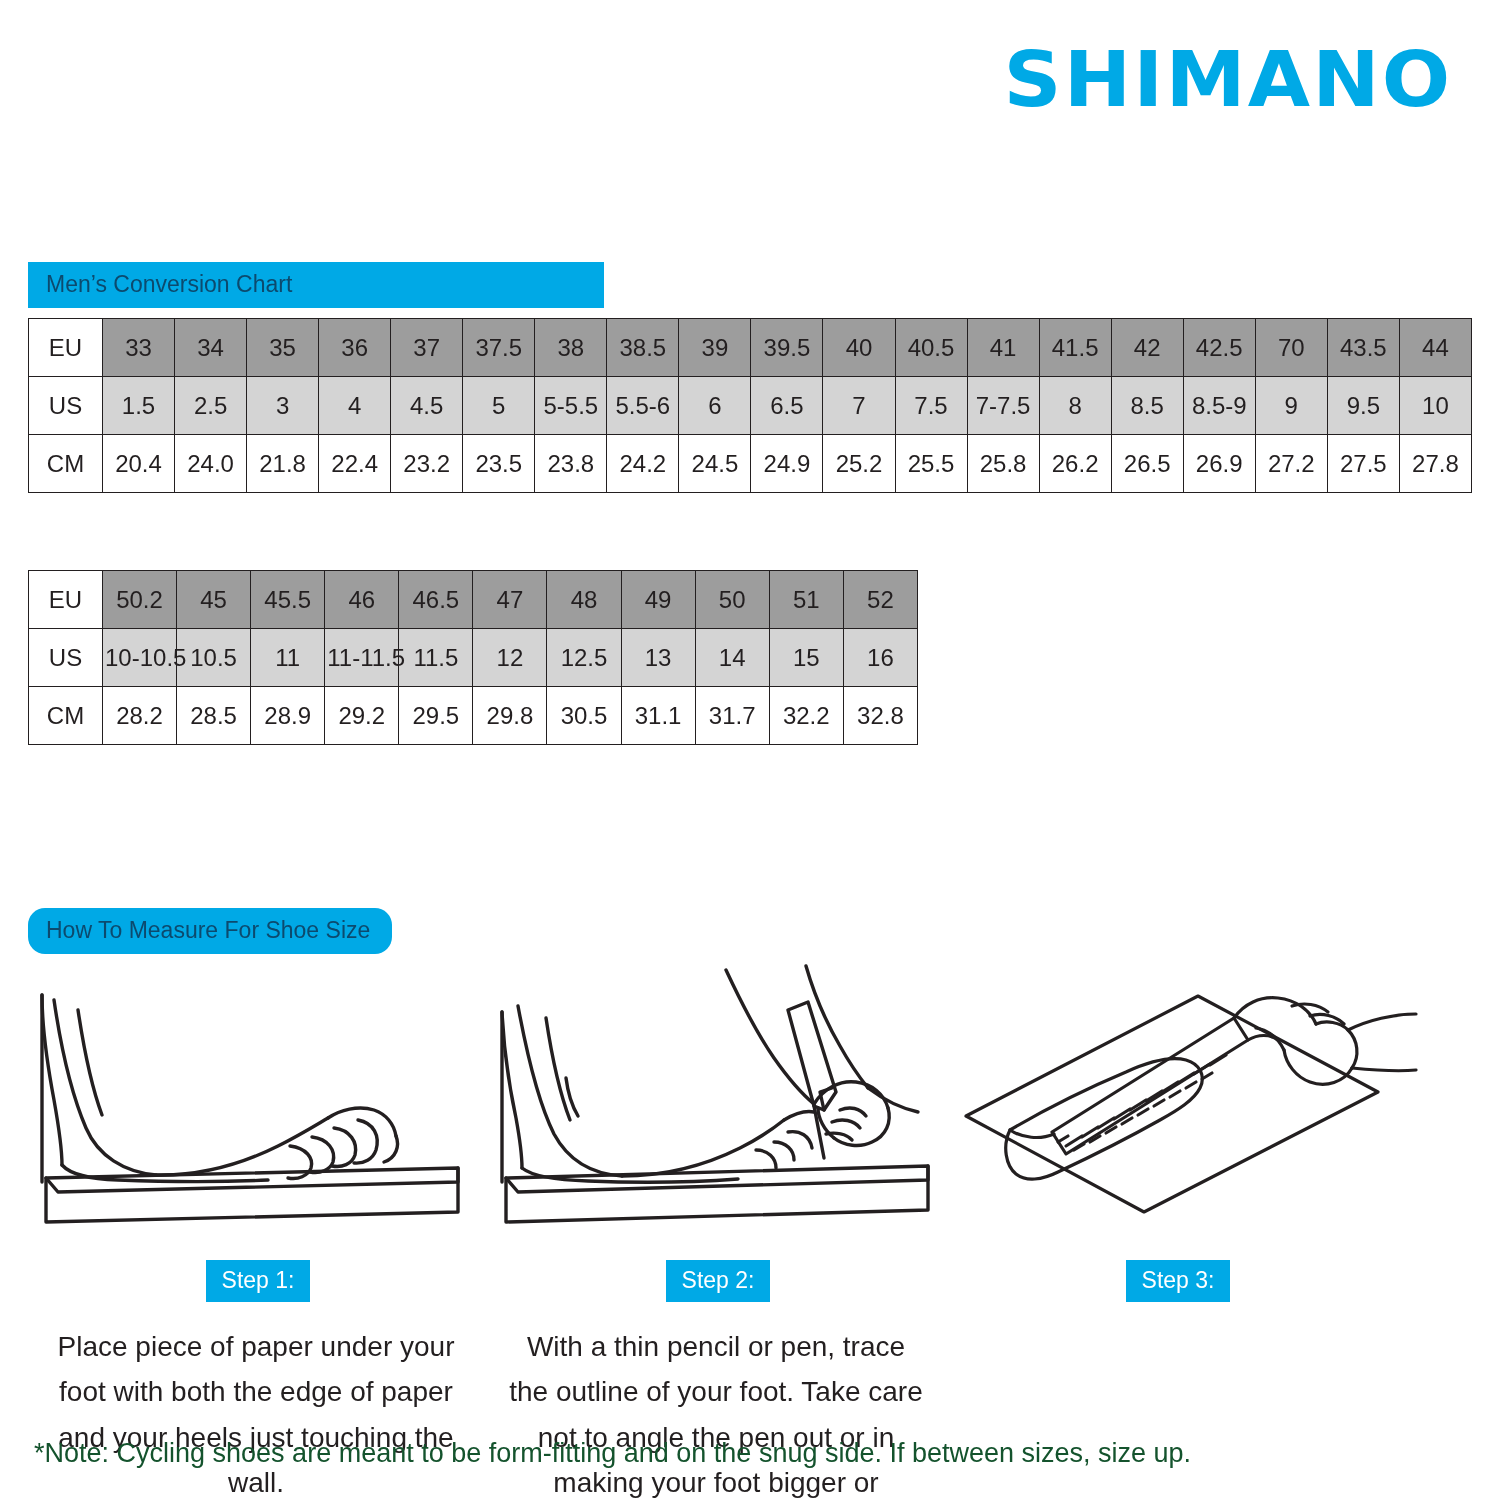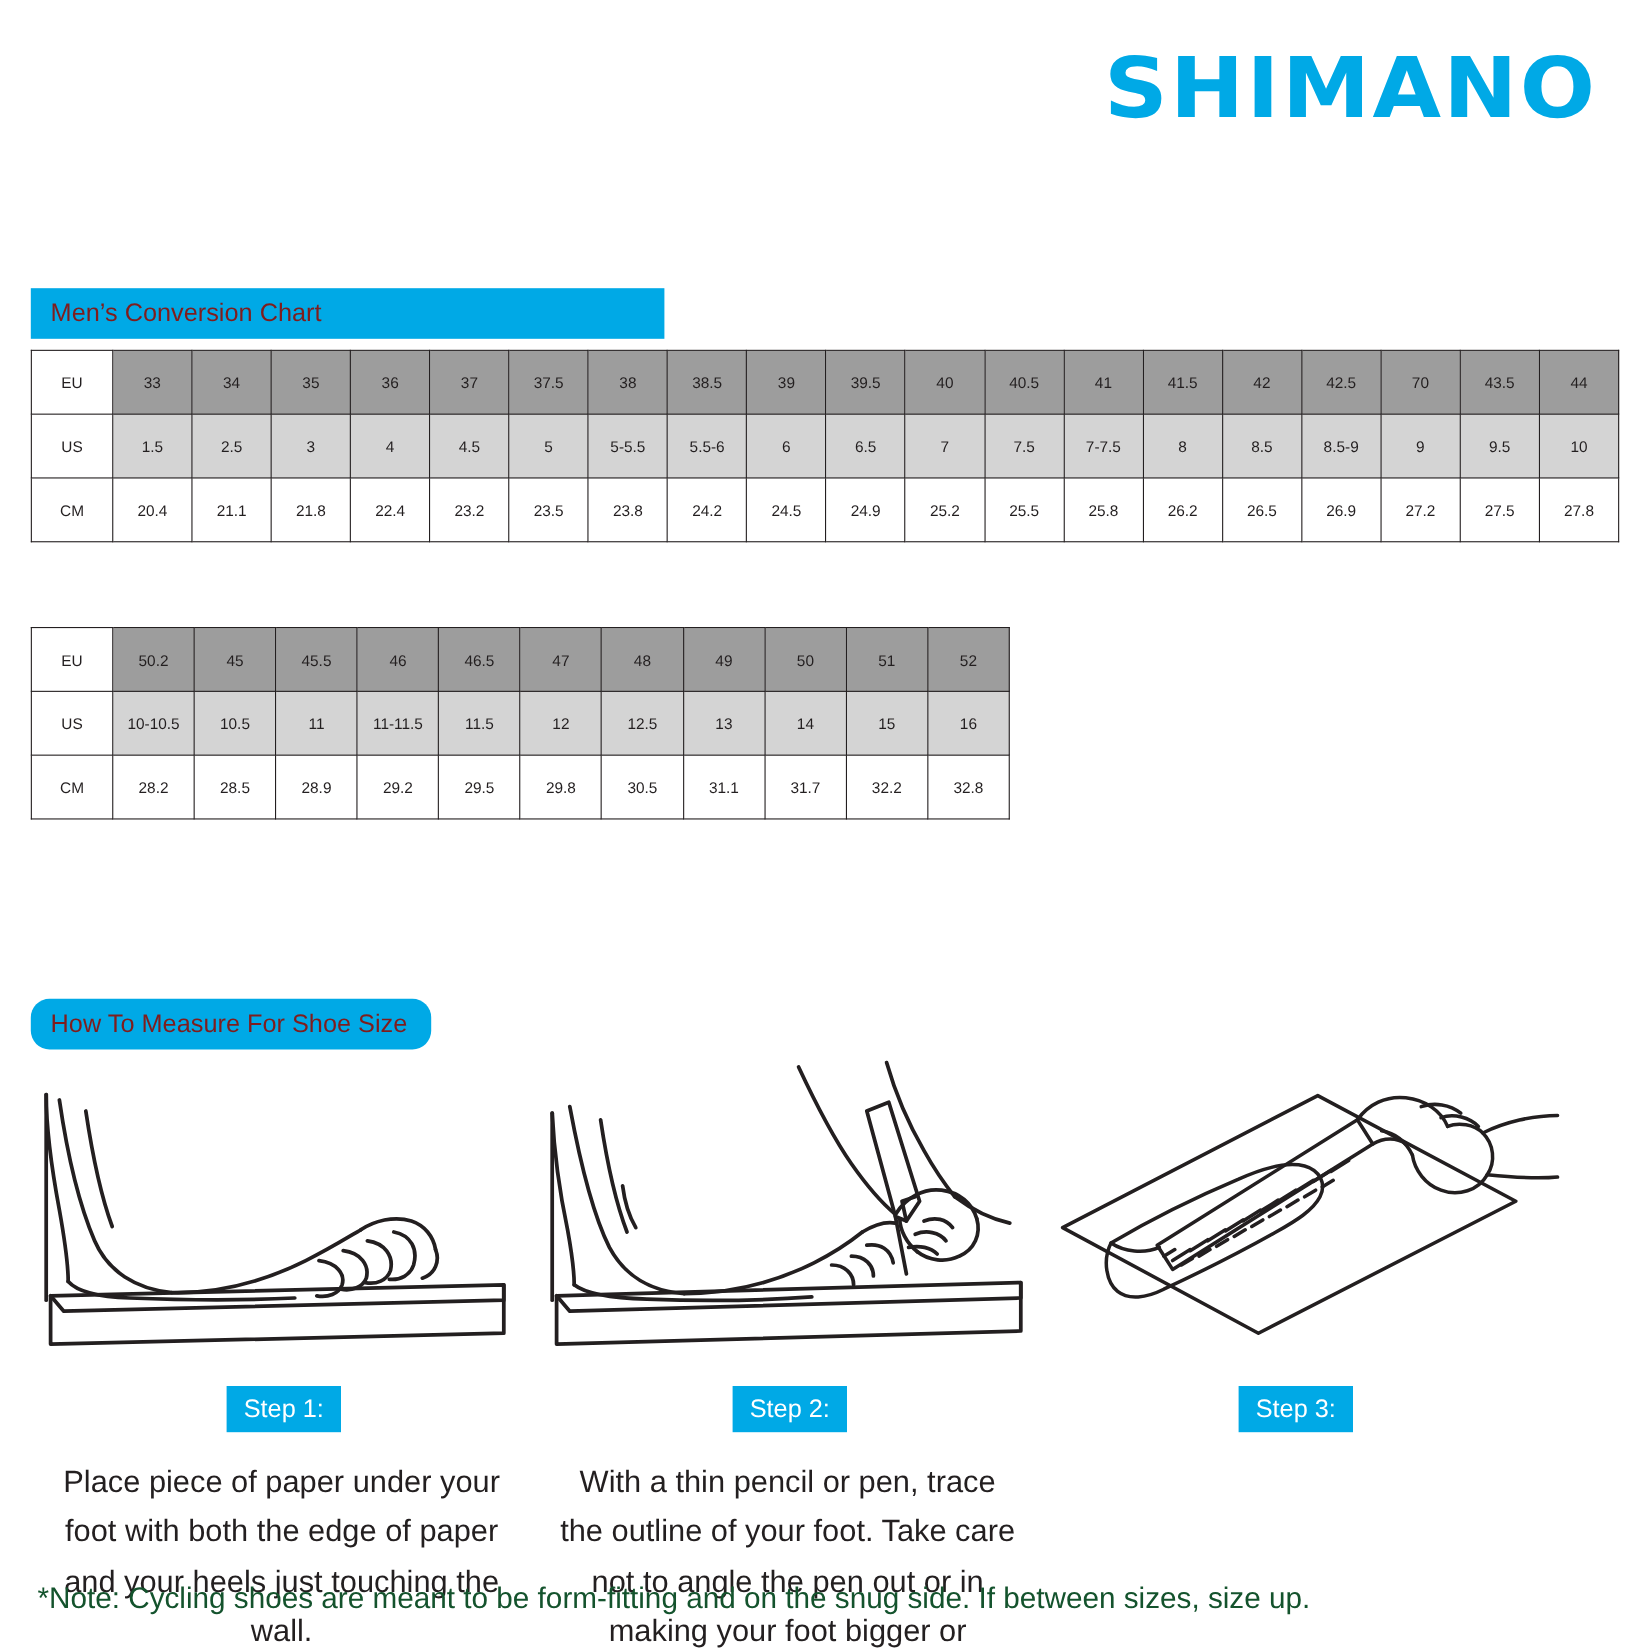--- a/index.html
+++ b/index.html
@@ -32,39 +32,39 @@
     letter-spacing: 2px;
     color: #00a9e6;
     line-height: 1;
     transform: scaleX(1.06);
     transform-origin: right center;
   }
 
   
   .tab {
     background: #00a9e6;
-    color: #7f1d1d;
+    color: #0c4a6e;
     font-size: 23px;
     padding: 11px 18px 12px 18px;
     display: inline-block;
     line-height: 1;
   }
   #mens-tab-wrap {
     position: absolute;
     left: 28px;
     top: 262px;
     width: 576px;
   }
   #mens-tab-wrap .tab { width: 100%; box-sizing: border-box; }
 
   
   .size-table {
     border-collapse: collapse;
     table-layout: fixed;
-    font-size: 14px;
+    font-size: 24px;
   }
   .size-table td {
     border: 1px solid #231f20;
     text-align: center;
     vertical-align: middle;
     height: 57px;
     padding: 0 2px;
     white-space: nowrap;
   }
   .row-eu td { background: #9d9d9d; }
@@ -215,21 +215,21 @@
             <td>8</td>
             <td>8.5</td>
             <td>8.5-9</td>
             <td>9</td>
             <td>9.5</td>
             <td>10</td>
           </tr>
         <tr class="row-cm">
           <td class="lbl">CM</td>
         <td>20.4</td>
-            <td>21.1</td>
+            <td>24.0</td>
             <td>21.8</td>
             <td>22.4</td>
             <td>23.2</td>
             <td>23.5</td>
             <td>23.8</td>
             <td>24.2</td>
             <td>24.5</td>
             <td>24.9</td>
             <td>25.2</td>
             <td>25.5</td>

